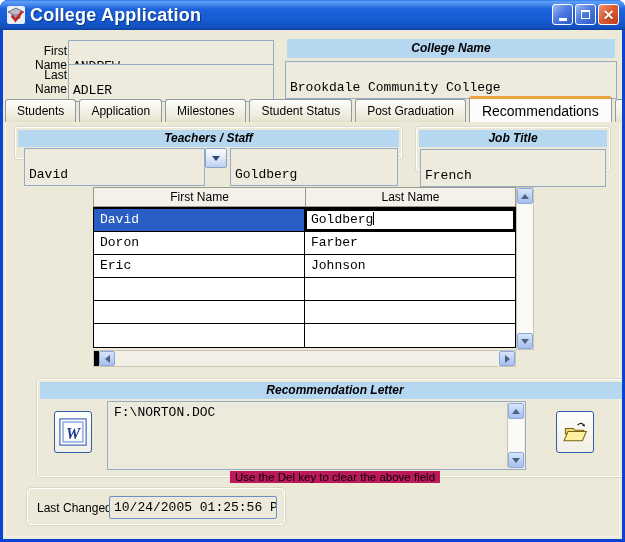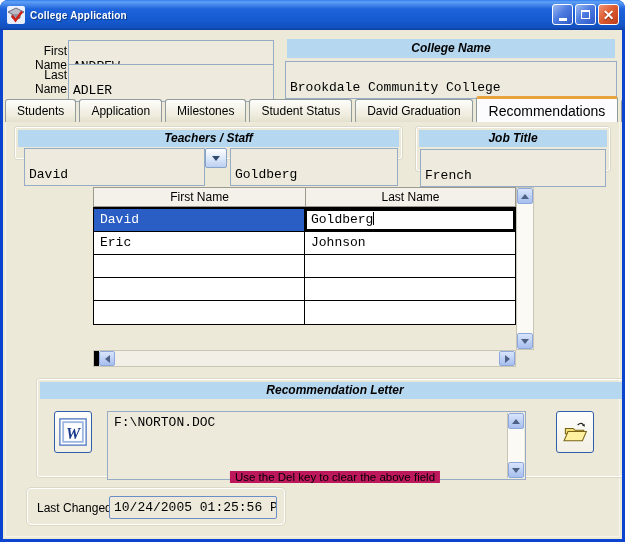--- a/index.html
+++ b/index.html
@@ -14,21 +14,21 @@
   }
   
   .titlebar {
     position: absolute; left:0; top:0; right:0; height:30px;
     background: linear-gradient(180deg,#2E7CF0 0%,#5FA0F5 6%,#1E63DC 30%,#155ACF 70%,#1350BD 92%,#0C3E9E 100%);
     border-radius: 7px 7px 0 0;
     display:flex; align-items:center;
   }
   .app-icon { width:18px; height:18px; margin:0 5px 0 7px; flex:0 0 auto; }
   .title-text {
-    color:#fff; font-weight:bold; font-size:10px; letter-spacing:.2px;
+    color:#fff; font-weight:bold; font-size:18px; letter-spacing:.2px;
     text-shadow: 1px 1px 1px #0A3880;
   }
   .tb-buttons { position:absolute; right:6px; top:4px; display:flex; gap:2px; }
   .tb-btn {
     width:21px; height:21px; border:1px solid #fff; border-radius:3px;
     display:flex; align-items:center; justify-content:center;
     background: linear-gradient(135deg,#9FBCF0 0%,#4E7CE0 45%,#2D57C8 100%);
     color:#fff; font-size:12px; font-weight:bold; cursor:default;
   }
   .tb-btn.close { background: linear-gradient(135deg,#F09475 0%,#DE5E33 45%,#BE3C1A 100%); }
@@ -149,21 +149,21 @@
   .panel-rec { left:30px; top:256px; width:598px; height:100px; }
   .icon-btn {
     position:absolute; width:38px; height:42px;
     background:linear-gradient(180deg,#FEFEFC,#F2EFE4);
     border:1px solid #2F5FA8; border-radius:3px;
     display:flex; align-items:center; justify-content:center;
   }
   .word-btn { left:17px; top:32px; }
   .folder-btn { left:519px; top:32px; }
   .rec-text {
-    position:absolute; left:70px; top:32px; width:419px; height:69px;
+    position:absolute; left:70px; top:22px; width:419px; height:69px;
     background:#EDEADB; border:1px solid #96ABC4;
   }
   .rec-text .mono { position:absolute; left:6px; top:3px; right:22px; }
   .rec-scroll {
     position:absolute; right:1px; top:1px; bottom:1px; width:17px;
     background:#FBFAF5; border-left:1px solid #C9C5B6;
     display:flex; flex-direction:column; justify-content:space-between;
   }
   .rec-hint {
     position:absolute; left:50%; transform:translateX(-50%); top:92px;
@@ -215,21 +215,21 @@
     <div class="college">
       <div class="hdrbar">College Name</div>
       <div class="field mono college-field">Brookdale Community College</div>
     </div>
 
     <div class="tabs">
       <div class="tab">Students</div>
       <div class="tab">Application</div>
       <div class="tab">Milestones</div>
       <div class="tab">Student Status</div>
-      <div class="tab">David Graduation</div>
+      <div class="tab">Post Graduation</div>
       <div class="tab active">Recommendations</div>
       <div class="tab">Notes</div>
     </div>
 
     <div class="tabpage">
 
       <div class="panel panel-teachers">
         <div class="hdrbar">Teachers / Staff</div>
         <div class="field mono combo-field">David</div>
         <div class="dd-btn">
@@ -248,20 +248,24 @@
           <div class="ghead">
             <div class="hcell c1">First Name</div>
             <div class="hcell c2">Last Name</div>
           </div>
           <div class="gbody">
             <div class="grow selected">
               <div class="gcell c1">David</div>
               <div class="gcell c2 editing"><span>Goldberg</span><span class="caret"></span></div>
             </div>
             <div class="grow">
+              <div class="gcell c1">Doron</div>
+              <div class="gcell c2">Farber</div>
+            </div>
+            <div class="grow">
               <div class="gcell c1">Eric</div>
               <div class="gcell c2">Johnson</div>
             </div>
             <div class="grow">
               <div class="gcell c1"></div>
               <div class="gcell c2"></div>
             </div>
             <div class="grow">
               <div class="gcell c1"></div>
               <div class="gcell c2"></div>

